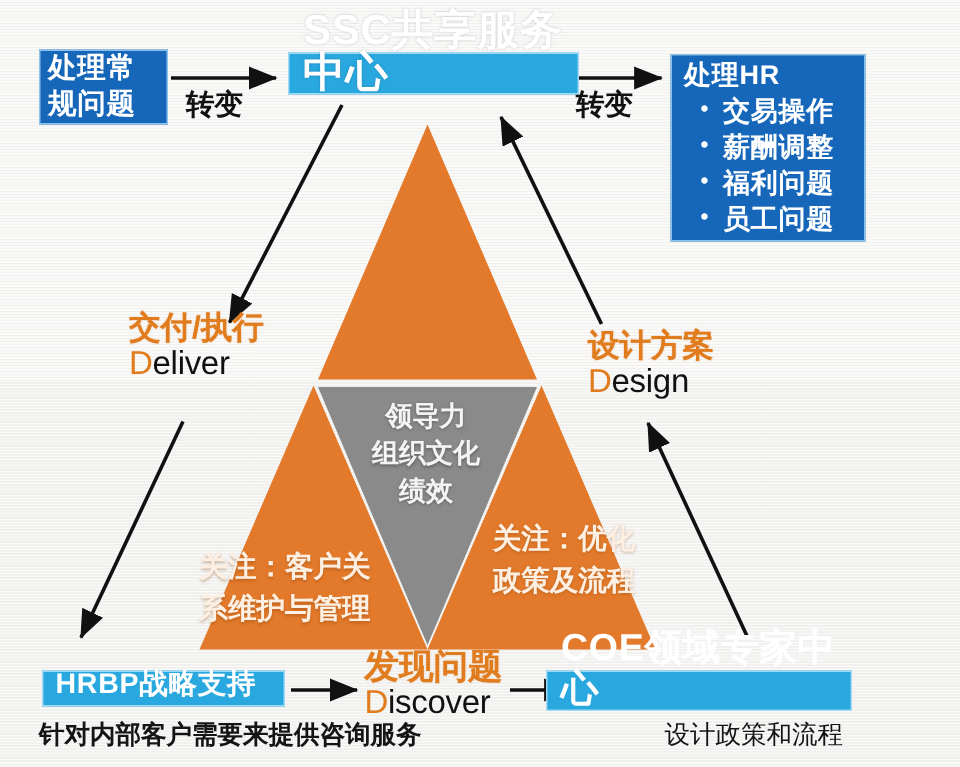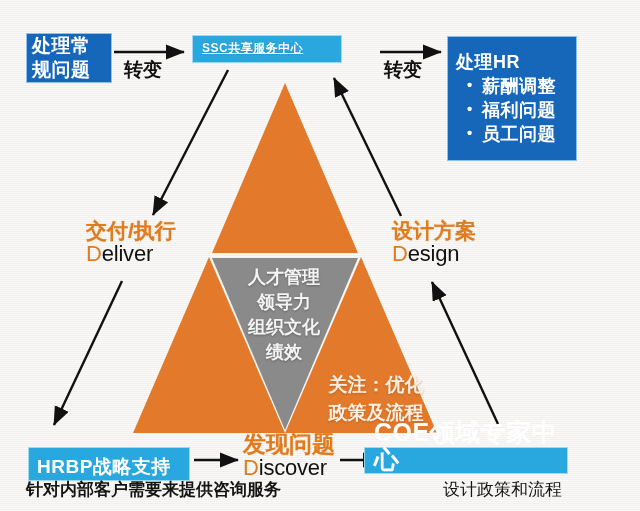--- a/index.html
+++ b/index.html
@@ -55,26 +55,25 @@
 
   #box-routine {
     left: 26px; top: 33px;
     width: 86px; height: 50px;
     font-size: 19px;
     line-height: 24px;
     padding-left: 5px;
   }
   #box-ssc {
     left: 192px; top: 35px;
-    width: 150px; height: 28px;
-    font-size: 12px;
+    width: 194px; height: 28px;
+    font-size: 28px;
     line-height: 28px;
     padding-left: 9px;
     text-shadow: 0 0 2px rgba(0,0,0,0.18);
-    text-decoration: underline;
   }
   #box-hr {
     left: 447px; top: 36px;
     width: 130px; height: 125px;
     font-size: 18px;
     padding: 3px 2px 3px 8px;
     justify-content: center;
   }
   #box-hr .hr-title {
     font-size: 18px;
@@ -95,21 +94,21 @@
   }
   #box-hr li::before {
     content: "\2022";
     position: absolute;
     left: -15px;
     top: -1px;
     font-size: 15px;
   }
   #box-hrbp {
     left: 28px; top: 447px;
-    width: 162px; height: 34px;
+    width: 162px; height: 24px;
     font-size: 19px;
     line-height: 27px;
     padding-left: 8px;
   }
   #box-coe {
     left: 364px; top: 447px;
     width: 204px; height: 27px;
     font-size: 25px;
     line-height: 27px;
     padding-left: 9px;
@@ -149,21 +148,21 @@
   .role .en {
     font-size: 22px;
     font-weight: normal;
     color: #111111;
     display: block;
     letter-spacing: -0.2px;
   }
   .role .en .cap {
     color: #e07b1e;
   }
-  #role-deliver  { left: 86px;  top: 219px; }
+  #role-deliver  { left: 86px;  top: 207px; }
   #role-design   { left: 392px; top: 219px; }
   #role-discover { left: 243px; top: 433px; }
   #role-discover .cn { font-size: 23px; }
 
   
   .tri-text {
     position: absolute;
     color: #fdf2e6;
     font-weight: bold;
     text-align: center;
@@ -177,21 +176,21 @@
     line-height: 28px;
   }
   #tri-text-left {
     left: 104px; top: 365px;
     width: 172px;
     font-size: 19px;
     line-height: 28px;
     color: #fdf0e3;
   }
   #tri-text-right {
-    left: 300px; top: 371px;
+    left: 300px; top: 346px;
     width: 152px;
     font-size: 19px;
     line-height: 28px;
     color: #fdf0e3;
   }
   #tri-text-core {
     left: 228px; top: 265px;
     width: 112px;
     font-size: 18px;
     line-height: 25px;
@@ -232,44 +231,48 @@
 
     <line x1="498" y1="424" x2="432" y2="282" stroke="#111111" stroke-width="2.4" marker-end="url(#arrowhead)"></line>
 
     <line x1="194" y1="460" x2="238" y2="460" stroke="#111111" stroke-width="2.4" marker-end="url(#arrowhead)"></line>
 
     <line x1="340" y1="460" x2="381" y2="460" stroke="#111111" stroke-width="2.4" marker-end="url(#arrowhead)"></line>
   </svg>
 
 
   <div class="tri-text" id="tri-text-core">
-    <span>人才管理</span>
     <span>领导力</span>
     <span>组织文化</span>
     <span>绩效</span>
   </div>
 
+  <div class="tri-text" id="tri-text-left">
+    <span>关注：客户关</span>
+    <span>系维护与管理</span>
+  </div>
 
   <div class="tri-text" id="tri-text-right">
     <span>关注：优化</span>
     <span>政策及流程</span>
   </div>
 
   <div class="node box box-deepblue" id="box-routine">
     <span>处理常</span>
     <span>规问题</span>
   </div>
 
   <div class="node box box-cyan" id="box-ssc">
     <span>SSC共享服务中心</span>
   </div>
 
   <div class="node box box-deepblue" id="box-hr">
     <div class="hr-title">处理HR</div>
     <ul>
+      <li>交易操作</li>
       <li>薪酬调整</li>
       <li>福利问题</li>
       <li>员工问题</li>
     </ul>
   </div>
 
   <div class="node box box-cyan" id="box-hrbp">
     <span>HRBP战略支持</span>
   </div>
 

